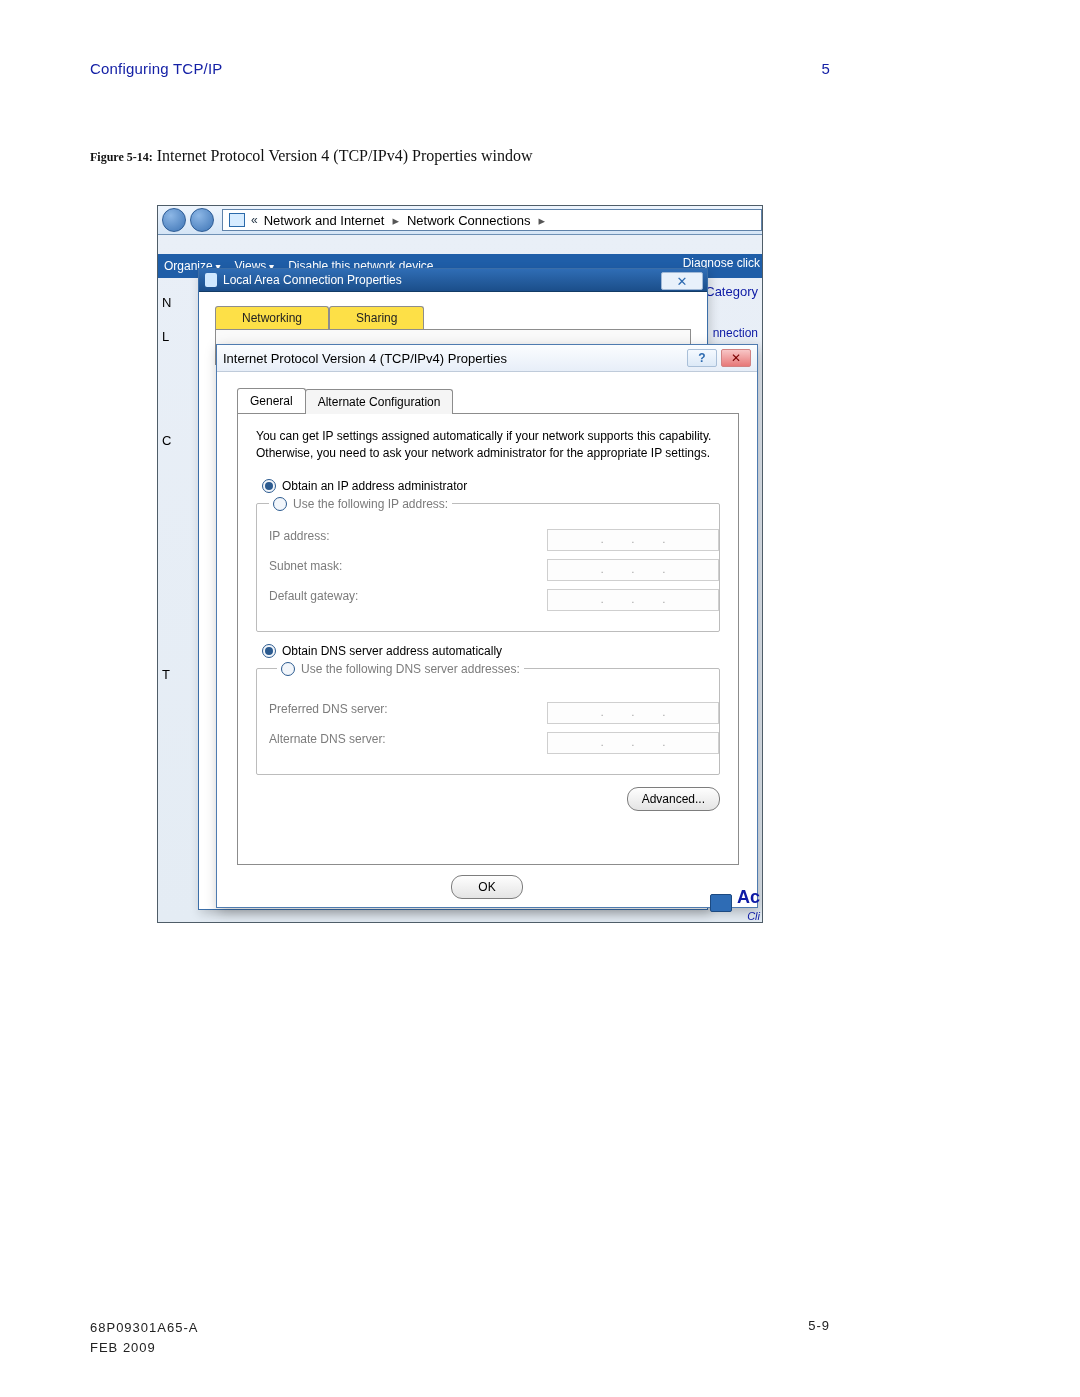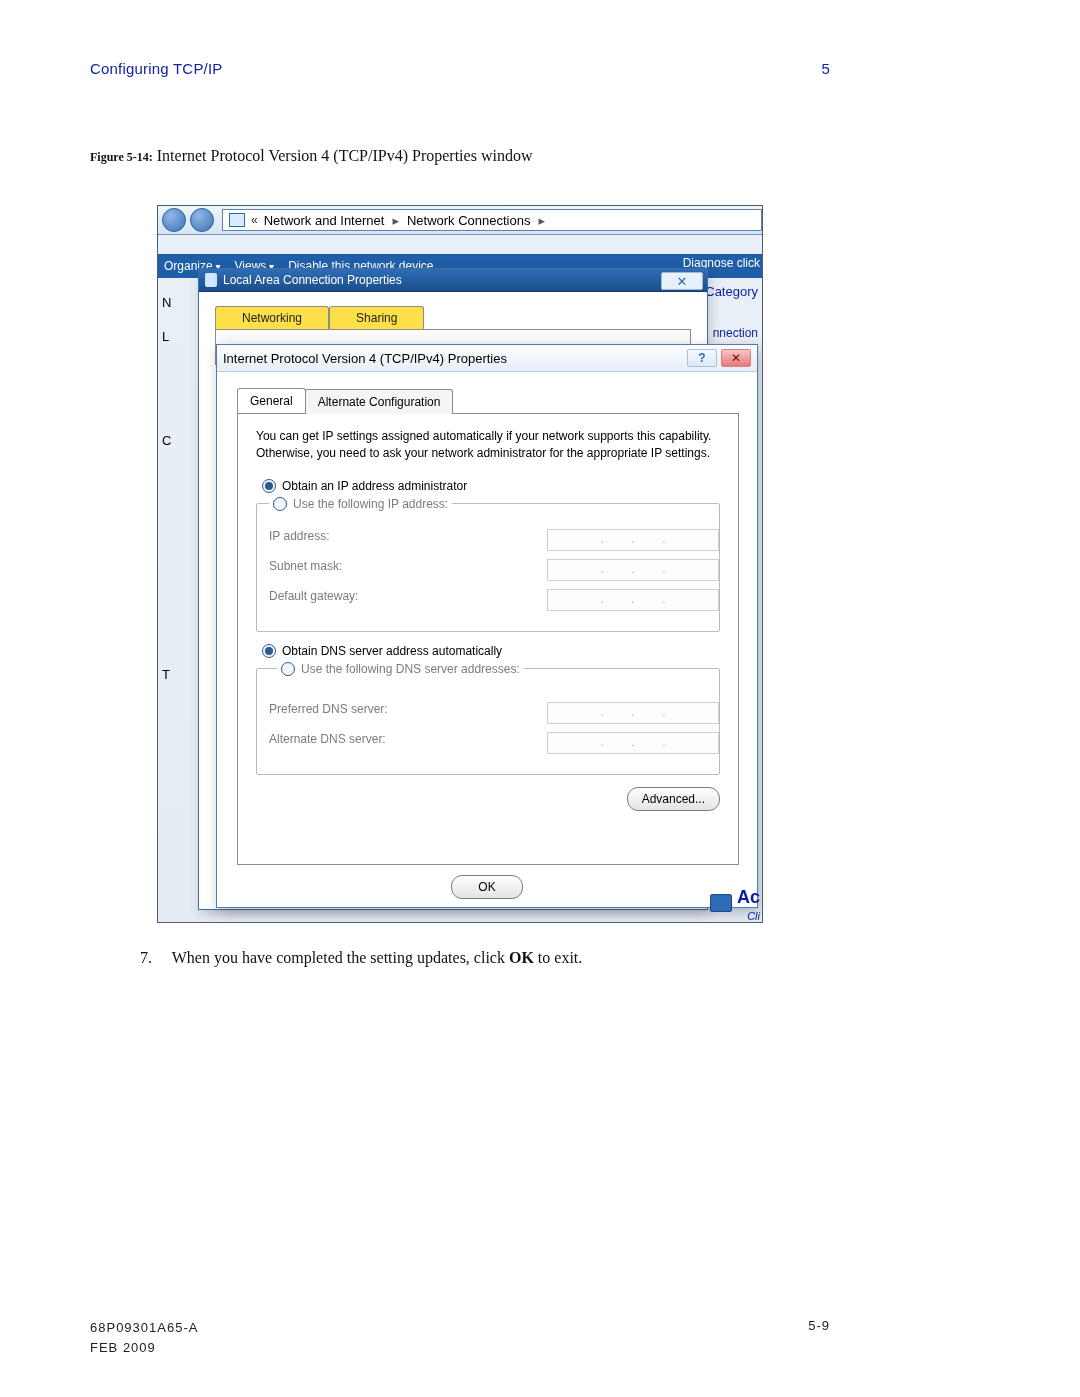--- a/index.html
+++ b/index.html
@@ -354,24 +354,20 @@
       <div class="ok-row">
         <button class="btn3d">OK</button>
       </div>
     </div>
 
     <span class="mini-monitor"></span>
     <span class="ac">Ac</span>
     <span class="cli">Cli</span>
   </div>
 
-  <div class="step">
-    <span class="num">7.</span>
-    <span>When you have completed the setting updates, click </span><b>OK</b><span> to exit.</span>
-  </div>
 
   <div class="page-footer">
     <div class="left">
       <div>68P09301A65-A</div>
       <div>FEB 2009</div>
     </div>
     <div>5-9</div>
   </div>
 
 </div>

